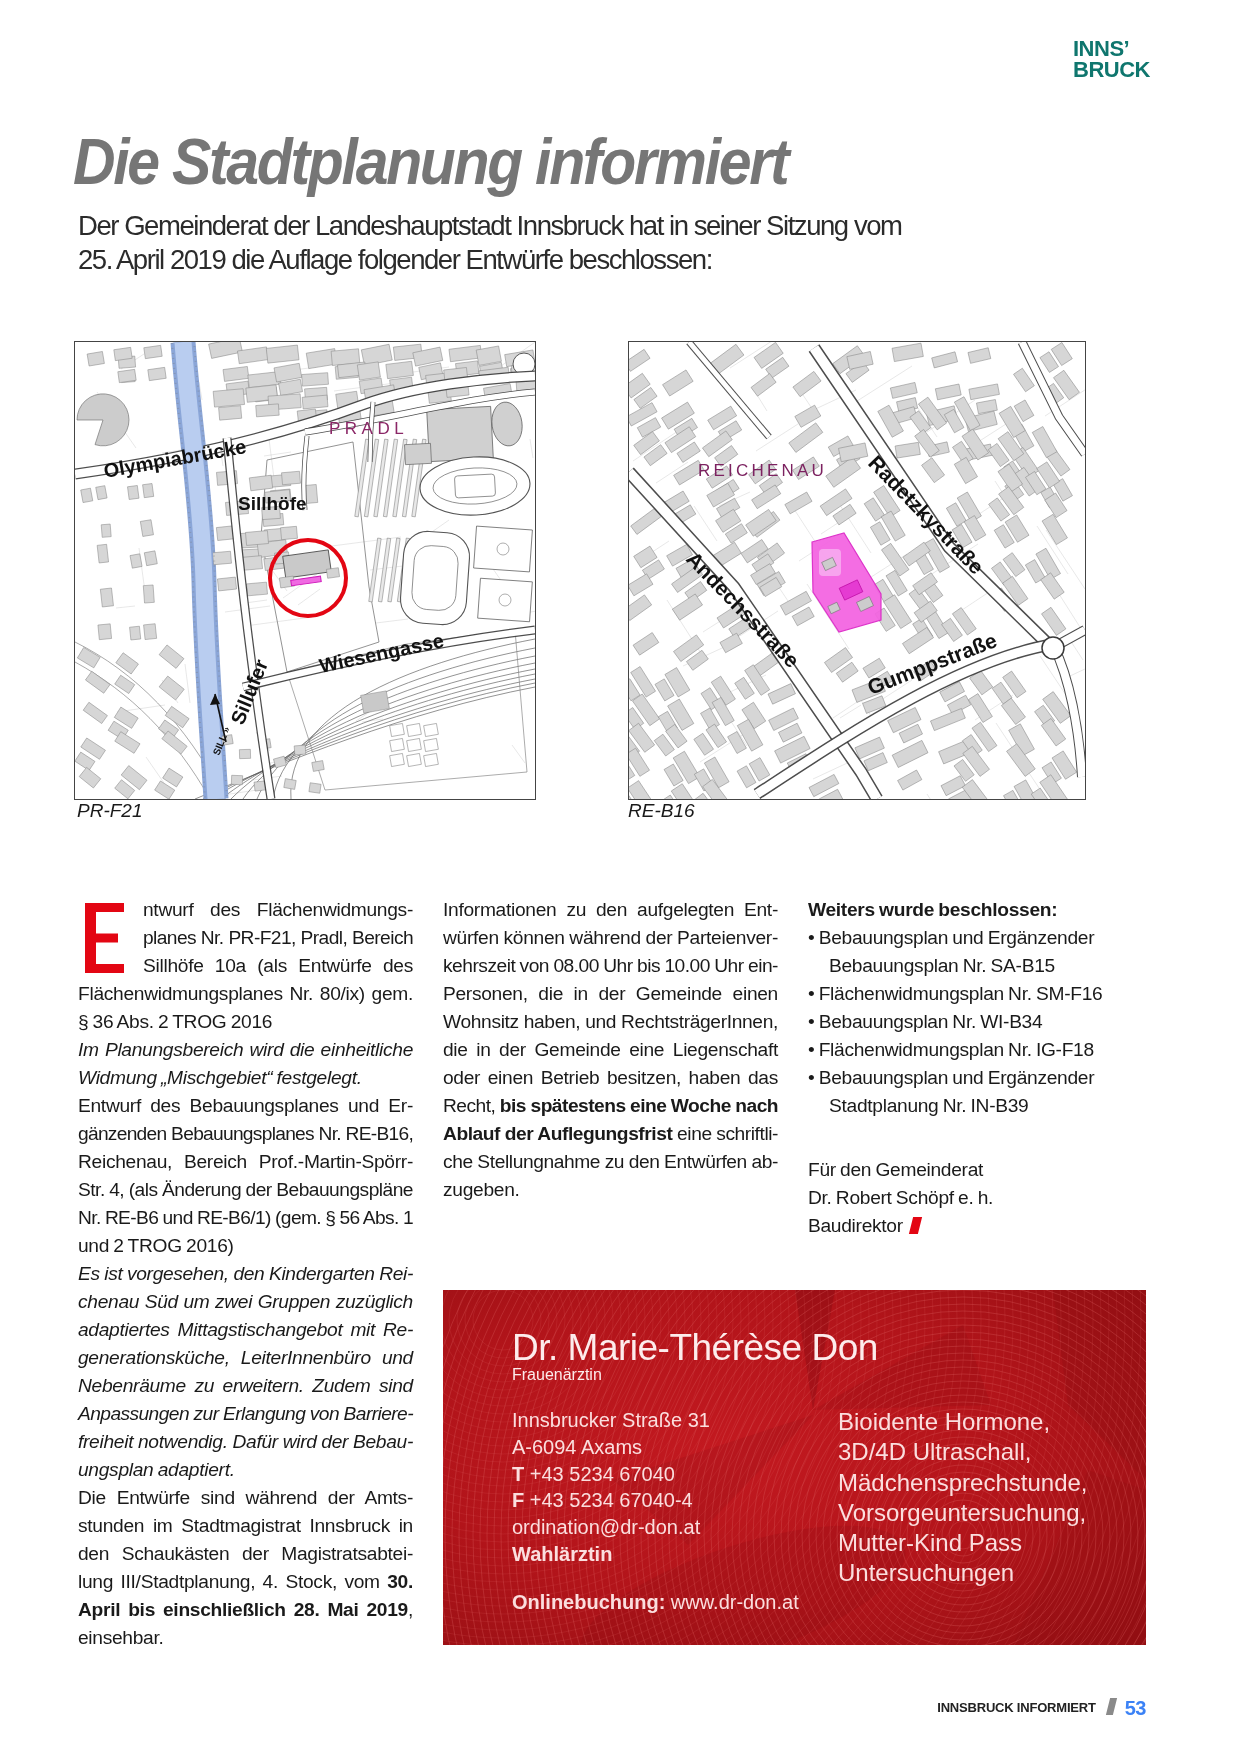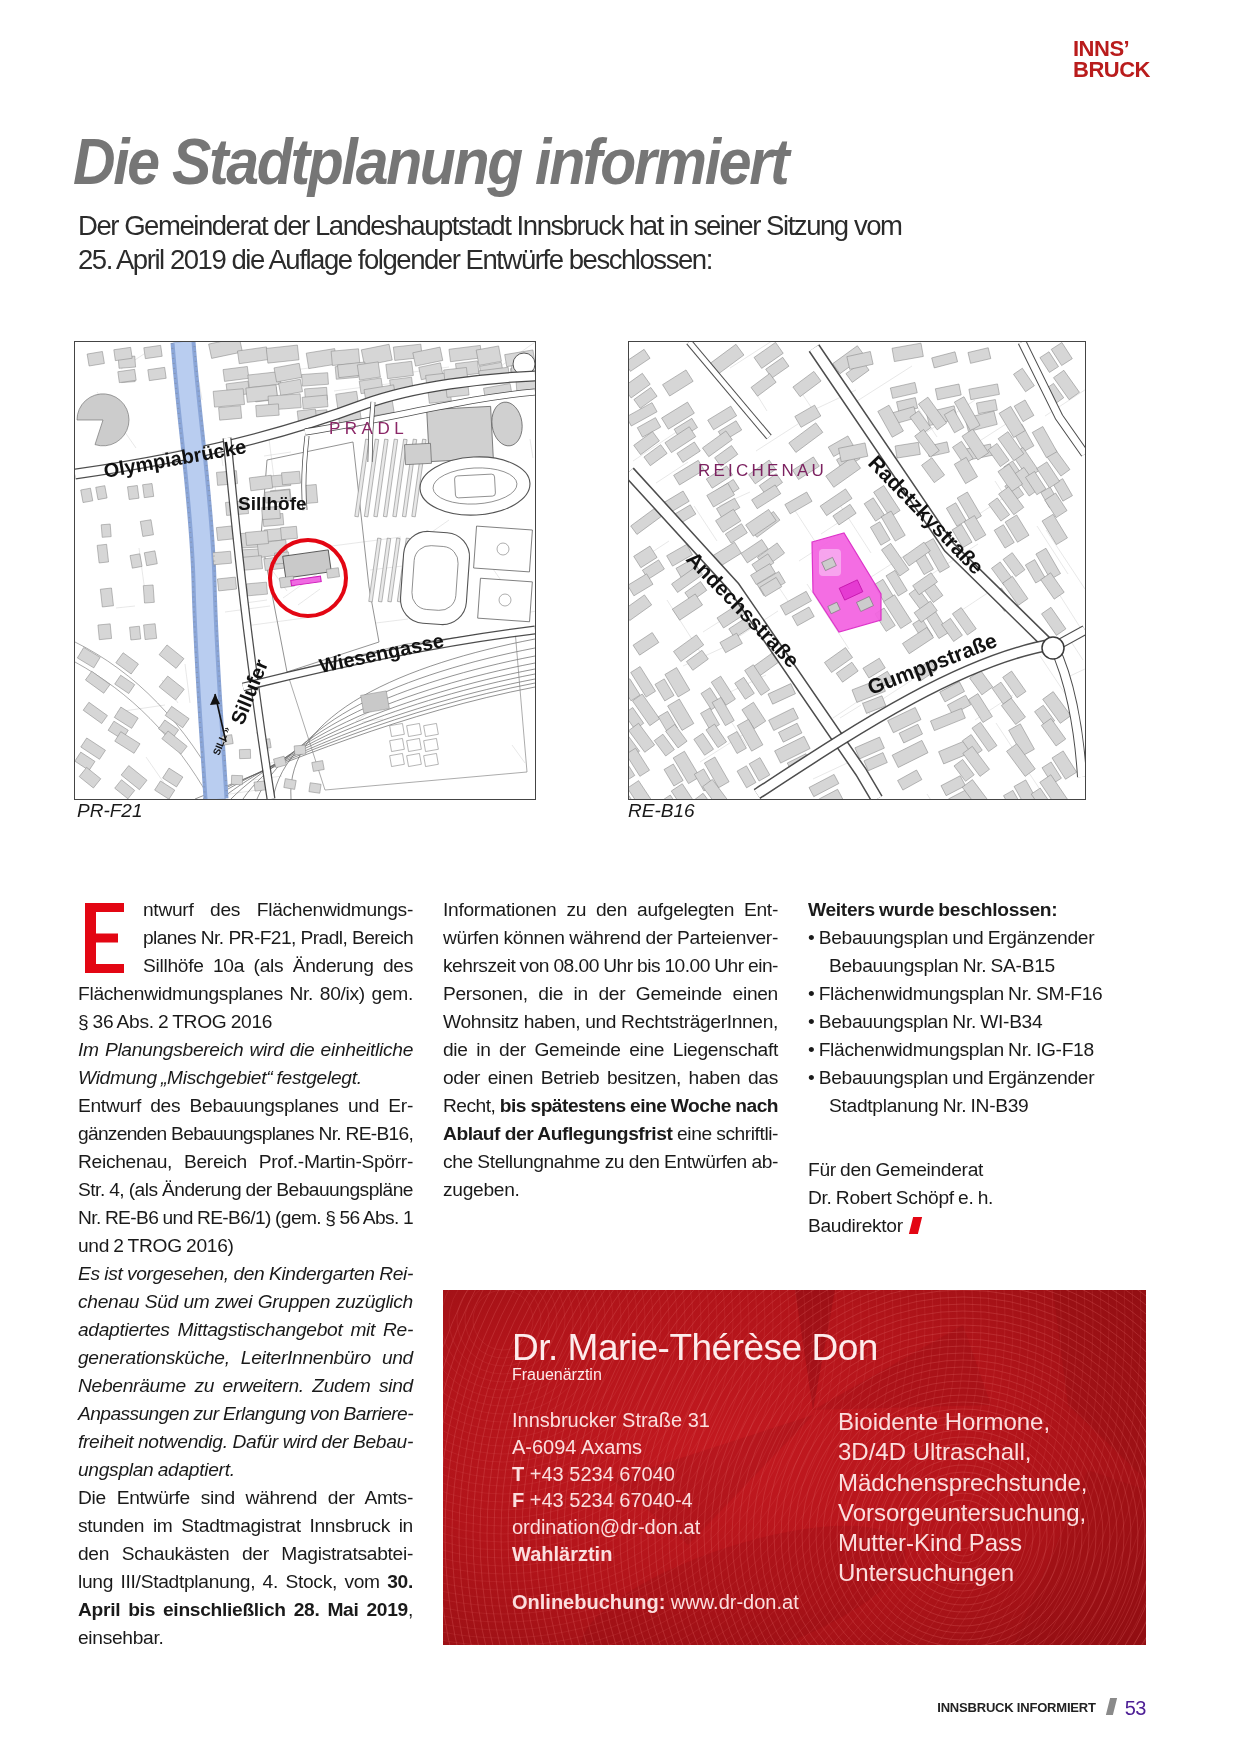--- a/index.html
+++ b/index.html
@@ -1,19 +1,19 @@
 <!DOCTYPE html>
 <html lang="de"><head><meta charset="utf-8">
 <style>
 * { margin:0; padding:0; box-sizing:border-box; }
 html,body { background:#ffffff; }
 .page { position:relative; width:1240px; height:1754px; background:#fff; overflow:hidden;
   font-family:"Liberation Sans", sans-serif; }
 .logo { position:absolute; left:1073px; top:38px; font-size:22px; line-height:21px;
-  font-weight:bold; color:#b91c1c; letter-spacing:-0.5px; }
+  font-weight:bold; color:#0f766e; letter-spacing:-0.5px; }
 h1 { position:absolute; left:73px; top:124px; font-size:65px; font-style:italic; font-weight:bold;
   color:#767676; letter-spacing:-2.5px; white-space:nowrap; transform-origin:left top; transform:scaleX(0.906); }
 .intro { position:absolute; left:78px; top:209px; font-size:27.5px; line-height:34px; color:#2b2b2b;
   letter-spacing:-1.45px; }
 .mapbox { position:absolute; border:1px solid #444; overflow:hidden; }
 .mapL { left:74px; top:341px; width:462px; height:459px; }
 .mapR { left:628px; top:341px; width:458px; height:459px; }
 .mcap { position:absolute; top:800px; font-size:19px; font-style:italic; color:#1a1a1a; }
 .bl { height:28px; line-height:28px; font-size:19.2px; color:#1a1a1a;
   letter-spacing:-0.3px; word-spacing:-0.8px; }
@@ -31,21 +31,21 @@
 .adtext { position:absolute; left:0; top:0; width:703px; height:355px; color:#fff; }
 .adname { position:absolute; left:69px; top:37px; font-size:37px; letter-spacing:-0.5px; color:#fdecec; }
 .adsub { position:absolute; left:69px; top:76px; font-size:16px; color:#fdecec; }
 .adaddr { position:absolute; left:69px; top:117px; font-size:20px; line-height:26.8px; color:#fbdede; }
 .adbook { position:absolute; left:69px; top:301px; font-size:20px; color:#fbdede; }
 .adlist { position:absolute; left:395px; top:117px; font-size:24px; line-height:30.3px; color:#fbdede; }
 .footer { position:absolute; left:0; top:1697px; width:1146px; text-align:right; font-size:13px;
   font-weight:bold; letter-spacing:-0.2px; color:#222; }
 .fslash { display:inline-block; width:7px; height:17px; background:#8a8a8a;
   transform:skewX(-14deg); vertical-align:-3px; margin:0 10px 0 12px; }
-.fnum { font-size:20px; font-weight:normal; color:#4c1d95; letter-spacing:-0.5px; vertical-align:-3px; }
+.fnum { font-size:20px; font-weight:bold; color:#3b82f6; letter-spacing:-0.5px; vertical-align:-3px; }
 </style></head>
 <body>
 <div class="page">
 <div class="logo">INNS’<br>BRUCK</div>
 <h1>Die Stadtplanung informiert</h1>
 <div class="intro">Der Gemeinderat der Landeshauptstadt Innsbruck hat in seiner Sitzung vom<br>25. April 2019 die Auflage folgender Entwürfe beschlossen:</div>
 <div class="mapbox mapL">
       <svg width="460" height="457" viewBox="0 0 460 457" style="display:block">
         <rect width="460" height="457" fill="#ffffff"></rect>
         <line x1="208" y1="256" x2="242" y2="232" stroke="#999" stroke-width="0.5" opacity="0.45"></line>
@@ -622,21 +622,21 @@
 <div class="dropcap"><svg width="39" height="70" viewBox="0 0 39 70">
           <g fill="#e30613">
             <rect x="0" y="0" width="11" height="70"></rect>
             <rect x="0" y="0" width="39" height="9"></rect>
             <rect x="0" y="30.5" width="33" height="9"></rect>
             <rect x="0" y="61" width="39" height="9"></rect>
           </g>
         </svg></div>
 <div class="bl jl" style="letter-spacing:-0.3px">ntwurf des Flächenwidmungs-</div>
 <div class="bl jl" style="letter-spacing:-0.577px">planes Nr. PR-F21, Pradl, Bereich</div>
-<div class="bl jl" style="letter-spacing:-0.3px">Sillhöfe 10a (als Änderung des</div>
+<div class="bl jl" style="letter-spacing:-0.3px">Sillhöfe 10a (als Entwürfe des</div>
 <div class="bl jl" style="letter-spacing:-0.3px">Flächenwidmungsplanes Nr. 80/ix) gem.</div>
 <div class="bl ll" style="letter-spacing:-0.3px">§ 36 Abs. 2 TROG 2016</div>
 <div class="bl jl it" style="letter-spacing:-0.3px">Im Planungsbereich wird die einheitliche</div>
 <div class="bl ll it" style="letter-spacing:-0.3px">Widmung „Mischgebiet“ festgelegt.</div>
 <div class="bl jl" style="letter-spacing:-0.3px">Entwurf des Bebauungsplanes und Er-</div>
 <div class="bl jl" style="letter-spacing:-0.722px">gänzenden Bebauungsplanes Nr. RE-B16,</div>
 <div class="bl jl" style="letter-spacing:-0.3px">Reichenau, Bereich Prof.-Martin-Spörr-</div>
 <div class="bl jl" style="letter-spacing:-0.519px">Str. 4, (als Änderung der Bebauungspläne</div>
 <div class="bl jl" style="letter-spacing:-0.619px">Nr. RE-B6 und RE-B6/1) (gem. § 56 Abs. 1</div>
 <div class="bl ll" style="letter-spacing:-0.3px">und 2 TROG 2016)</div>

